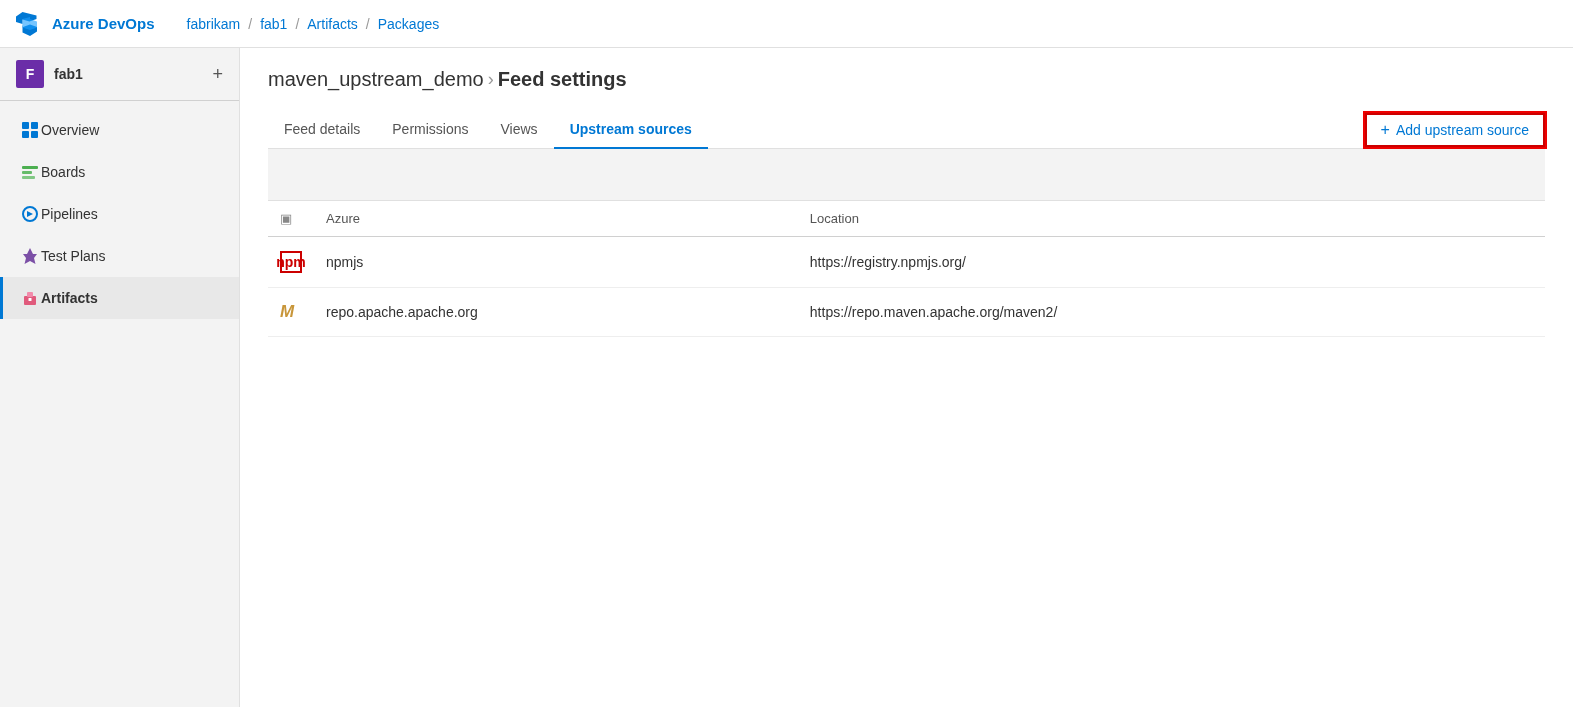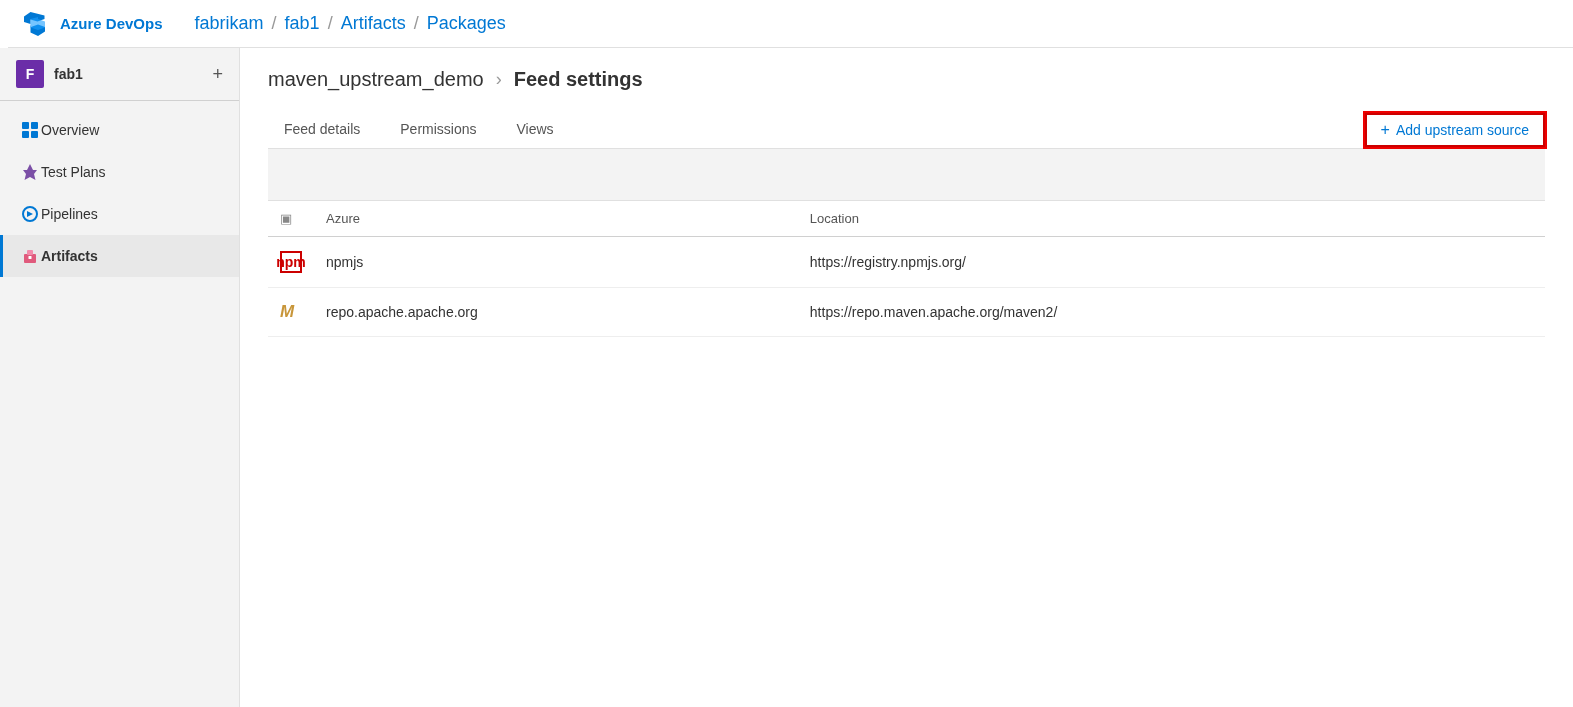--- a/index.html
+++ b/index.html
@@ -6,21 +6,20 @@
     body { font-family: -apple-system, BlinkMacSystemFont, 'Segoe UI', sans-serif; font-size: 14px; color: #333; background: #fff; height: 707px; overflow: hidden; }
 
     
     .topbar {
       display: flex;
       align-items: center;
       height: 48px;
       border-bottom: 1px solid #e0e0e0;
       padding: 0 16px;
       background: #fff;
-      margin-left: 8px;
     }
     .topbar-logo {
       display: flex;
       align-items: center;
       gap: 8px;
       margin-right: 32px;
     }
     .topbar-logo-icon {
       width: 28px;
       height: 28px;
@@ -28,21 +27,21 @@
     .topbar-logo-text {
       color: #0078d4;
       font-weight: 600;
       font-size: 15px;
     }
     .breadcrumb {
       display: flex;
       align-items: center;
       gap: 8px;
       color: #555;
-      font-size: 18px;
+      font-size: 14px;
     }
     .breadcrumb-sep {
       color: #999;
     }
 
     
     .main-layout {
       display: flex;
       height: calc(707px - 48px);
     }
@@ -126,37 +125,37 @@
       flex: 1;
       padding: 20px 28px;
       overflow-y: auto;
     }
     .page-title {
       font-size: 20px;
       font-weight: 400;
       margin-bottom: 20px;
       display: flex;
       align-items: center;
-      gap: 12px;
+      gap: 4px;
     }
     .page-title-sep {
       color: #999;
       font-size: 18px;
     }
     .page-title-main {
       font-weight: 600;
     }
 
     
     .tabs {
       display: flex;
       align-items: center;
       border-bottom: 1px solid #e0e0e0;
       margin-bottom: 0;
-      gap: 8px;
+      gap: 0;
     }
     .tab {
       padding: 10px 16px;
       cursor: pointer;
       color: #555;
       font-size: 14px;
       border-bottom: 2px solid transparent;
       margin-bottom: -1px;
     }
     .tab.active {
@@ -272,39 +271,49 @@
           <svg width="20" height="20" viewBox="0 0 20 20" fill="none">
             <rect x="2" y="2" width="7" height="7" rx="1" fill="#0078d4"></rect>
             <rect x="11" y="2" width="7" height="7" rx="1" fill="#0078d4"></rect>
             <rect x="2" y="11" width="7" height="7" rx="1" fill="#0078d4"></rect>
             <rect x="11" y="11" width="7" height="7" rx="1" fill="#0078d4"></rect>
           </svg>
         </div>
         <span class="sidebar-item-label">Overview</span>
       </div>
 
-
-
       <div class="sidebar-item">
         <div class="sidebar-item-icon">
           <svg width="20" height="20" viewBox="0 0 20 20" fill="none">
-            <path d="M10 2L13 8H17L14 12L15.5 18L10 15L4.5 18L6 12L3 8H7L10 2Z" fill="#7b4fa6"></path>
-          </svg>
-        </div>
-        <span class="sidebar-item-label">Test Plans</span>
-      </div>
+            <rect x="2" y="4" width="16" height="3" rx="1" fill="#4caf50"></rect>
+            <rect x="2" y="9" width="10" height="3" rx="1" fill="#66bb6a"></rect>
+            <rect x="2" y="14" width="13" height="3" rx="1" fill="#81c784"></rect>
+          </svg>
+        </div>
+        <span class="sidebar-item-label">Boards</span>
+      </div>
+
 
       <div class="sidebar-item">
         <div class="sidebar-item-icon">
           <svg width="20" height="20" viewBox="0 0 20 20" fill="none">
             <circle cx="10" cy="10" r="7" stroke="#0078d4" stroke-width="2" fill="none"></circle>
             <path d="M7 7l6 3-6 3V7z" fill="#0078d4"></path>
           </svg>
         </div>
         <span class="sidebar-item-label">Pipelines</span>
+      </div>
+
+      <div class="sidebar-item">
+        <div class="sidebar-item-icon">
+          <svg width="20" height="20" viewBox="0 0 20 20" fill="none">
+            <path d="M10 2L13 8H17L14 12L15.5 18L10 15L4.5 18L6 12L3 8H7L10 2Z" fill="#7b4fa6"></path>
+          </svg>
+        </div>
+        <span class="sidebar-item-label">Test Plans</span>
       </div>
 
       <div class="sidebar-item active">
         <div class="sidebar-item-icon">
           <svg width="20" height="20" viewBox="0 0 20 20" fill="none">
             <rect x="4" y="8" width="12" height="9" rx="1" fill="#e05a7c"></rect>
             <rect x="7" y="4" width="6" height="5" rx="1" fill="#f28aaa"></rect>
             <rect x="8.5" y="10" width="3" height="3" rx="0.5" fill="#fff"></rect>
           </svg>
         </div>
@@ -324,20 +333,23 @@
 
     <div class="tabs">
       <div class="tab">
         <span>Feed details</span>
       </div>
       <div class="tab">
         <span>Permissions</span>
       </div>
       <div class="tab">
         <span>Views</span>
+      </div>
+      <div class="tab active">
+        <span>Upstream sources</span>
       </div>
       <div class="tab-spacer"></div>
       <button class="add-upstream-btn">
         <span style="font-size:16px;font-weight:300">+</span>
         <span>Add upstream source</span>
       </button>
     </div>
 
     <div class="gray-bar"></div>
 

